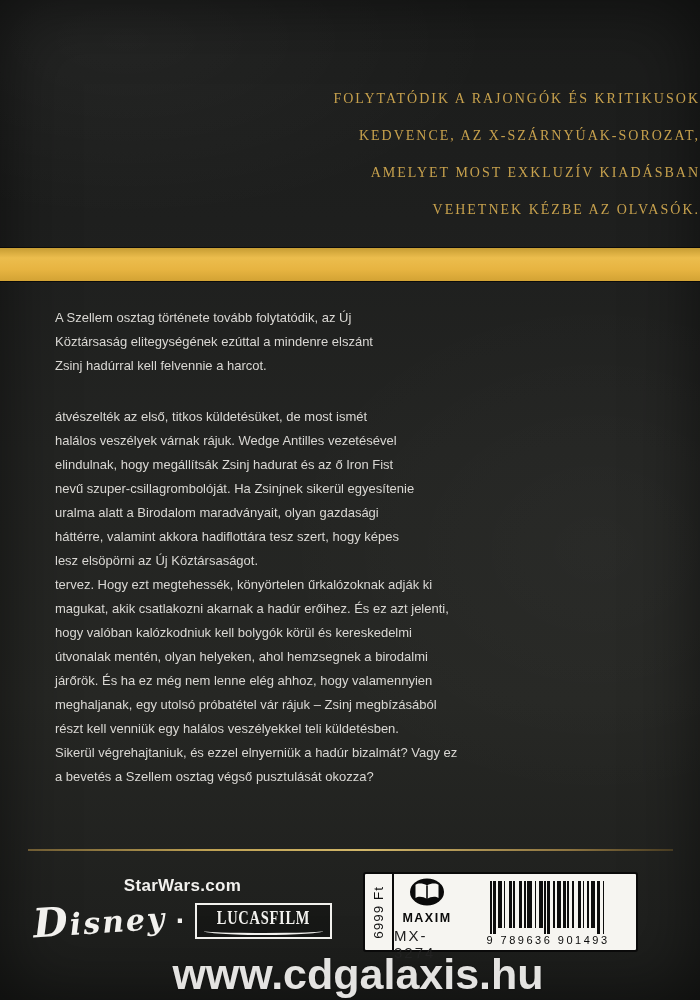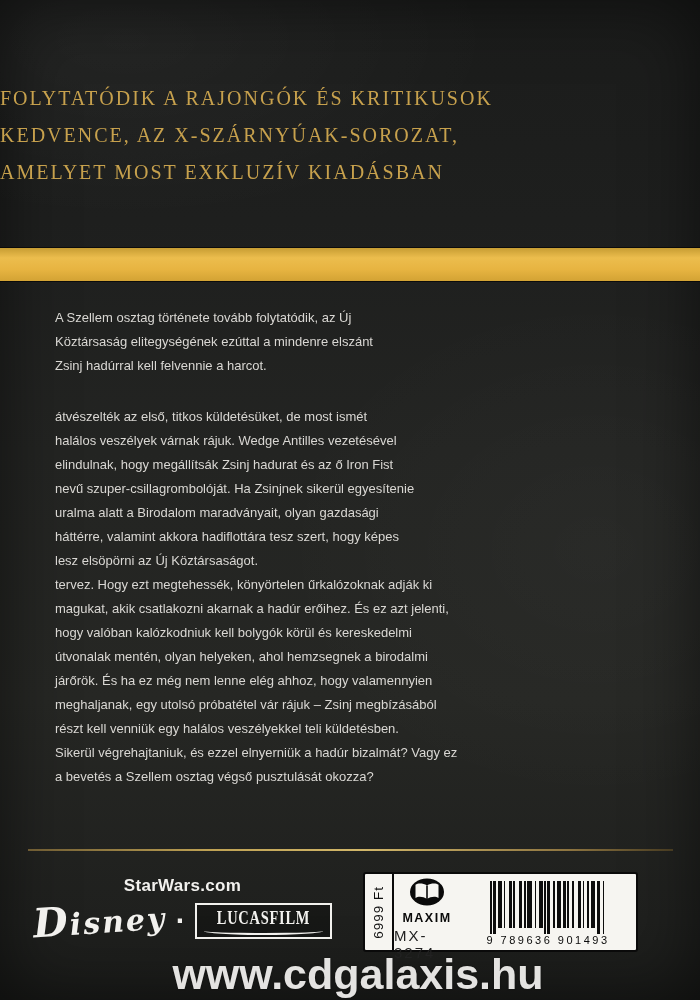--- a/index.html
+++ b/index.html
@@ -7,24 +7,24 @@
     position:relative; width:700px; height:1000px; overflow:hidden;
     font-family:"Liberation Sans", sans-serif;
     background:
       radial-gradient(ellipse 620px 300px at 18% 4%, rgba(255,255,255,0.035), transparent 60%),
       radial-gradient(ellipse 500px 400px at 85% 55%, rgba(255,255,255,0.025), transparent 65%),
       linear-gradient(180deg,#1b1c1b 0%,#1e1f1e 22%,#232422 45%,#262724 70%,#1f201e 92%,#1b1c1a 100%);
     box-shadow: inset 0 0 70px rgba(0,0,0,0.55);
   }
   
   .tagline {
-    position:absolute; top:80px; left:0; right:15px;
-    text-align:left; color:#c7a14d;
+    position:absolute; top:80px; left:0; right:0;
+    text-align:right; color:#c7a14d;
     font-family:"Liberation Serif", serif;
-    font-size:20px; letter-spacing:2px; line-height:37px; font-weight:400;
+    font-size:14px; letter-spacing:2px; line-height:37px; font-weight:400;
   }
   .tagline .text-line { white-space:nowrap; }
 
   .gold-band {
     position:absolute; top:248px; left:0; width:700px; height:33px;
     background:linear-gradient(180deg,#c79d33 0%,#ecbd4d 30%,#e7b441 65%,#d3a334 100%);
     box-shadow:0 1px 0 rgba(0,0,0,0.6), 0 -1px 0 rgba(0,0,0,0.6);
   }
 
   
@@ -86,20 +86,21 @@
 </style>
 </head>
 <body>
 
 <div class="cover">
 
   <div class="tagline">
       <div class="text-line">FOLYTATÓDIK A RAJONGÓK ÉS KRITIKUSOK</div>
       <div class="text-line">KEDVENCE, AZ X-SZÁRNYÚAK-SOROZAT,</div>
       <div class="text-line">AMELYET MOST EXKLUZÍV KIADÁSBAN</div>
+      <div class="text-line">VEHETNEK KÉZBE AZ OLVASÓK.</div>
     </div>
 
   <div class="gold-band"></div>
 
   <div class="synopsis">
     <div class="para">
         <div class="text-line">A Szellem osztag története tovább folytatódik, az Új</div>
         <div class="text-line">Köztársaság elitegységének ezúttal a mindenre elszánt</div>
         <div class="text-line">Zsinj hadúrral kell felvennie a harcot.</div>
       </div>

